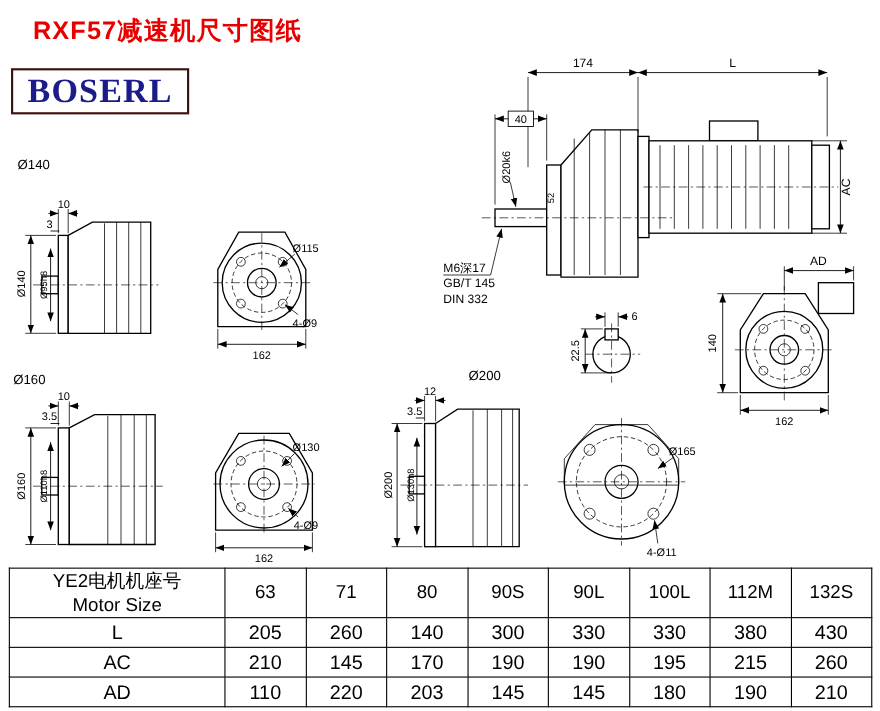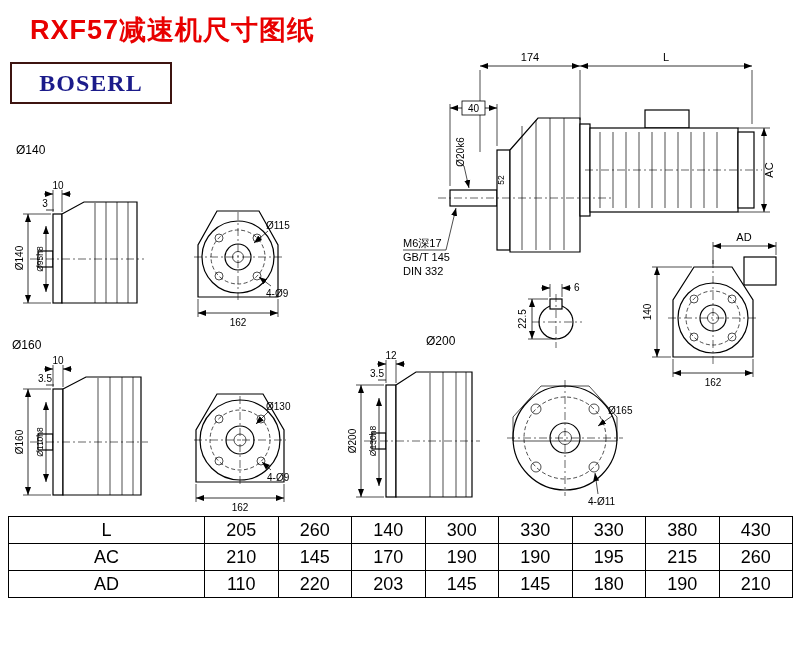--- a/index.html
+++ b/index.html
@@ -1,22 +1,22 @@
 <!DOCTYPE html>
 <html><head>
 <meta charset="utf-8">
 <style>
   * { margin:0; padding:0; box-sizing:border-box; }
   html,body { background:#fff; }
   body { width:800px; height:646px; font-family:"Liberation Sans",sans-serif; color:#000; }
   .page { position:relative; width:800px; height:646px; background:#fff; overflow:hidden; }
-  .title { position:absolute; left:30px; top:12px; font-size:27px; font-weight:bold; color:#e80000; letter-spacing:1px; white-space:nowrap; }
+  .title { position:absolute; left:30px; top:12px; font-size:23px; font-weight:bold; color:#e80000; letter-spacing:1px; white-space:nowrap; }
   .logo { position:absolute; left:10px; top:62px; width:162px; height:42px; border:2px solid #3d1410;
           display:flex; align-items:center; justify-content:center;
-          font-family:"Liberation Serif",serif; font-weight:bold; font-size:24px; color:#1b1b8a; letter-spacing:1px; }
+          font-family:"Liberation Serif",serif; font-weight:bold; font-size:31px; color:#1b1b8a; letter-spacing:1px; }
   svg.drawing { position:absolute; left:0; top:0; }
 
   
   .out  { fill:none; stroke:#000; stroke-width:1.2; }
   .outw { fill:#fff; stroke:#000; stroke-width:1.2; }
   .thin { fill:none; stroke:#000; stroke-width:0.7; }
   .dim  { fill:none; stroke:#000; stroke-width:0.8; }
   .cl   { fill:none; stroke:#000; stroke-width:0.6; stroke-dasharray:8 3 2 3; }
   .bc   { fill:none; stroke:#000; stroke-width:0.7; stroke-dasharray:4 2.5; }
   text.t  { font-family:"Liberation Sans",sans-serif; font-size:11px; fill:#000; }
@@ -305,20 +305,34 @@
         <col>
         <col>
         <col>
         <col>
         <col>
         <col>
         <col>
         <col>
     </colgroup>
     <tbody>
+      <tr class="head">
+        <td>
+          <div class="l2">YE2电机机座号</div>
+          <div class="l2">Motor Size</div>
+        </td>
+        <td>63</td>
+        <td>71</td>
+        <td>80</td>
+        <td>90S</td>
+        <td>90L</td>
+        <td>100L</td>
+        <td>112M</td>
+        <td>132S</td>
+      </tr>
       <tr>
         <td>L</td>
         <td>205</td>
         <td>260</td>
         <td>140</td>
         <td>300</td>
         <td>330</td>
         <td>330</td>
         <td>380</td>
         <td>430</td>

